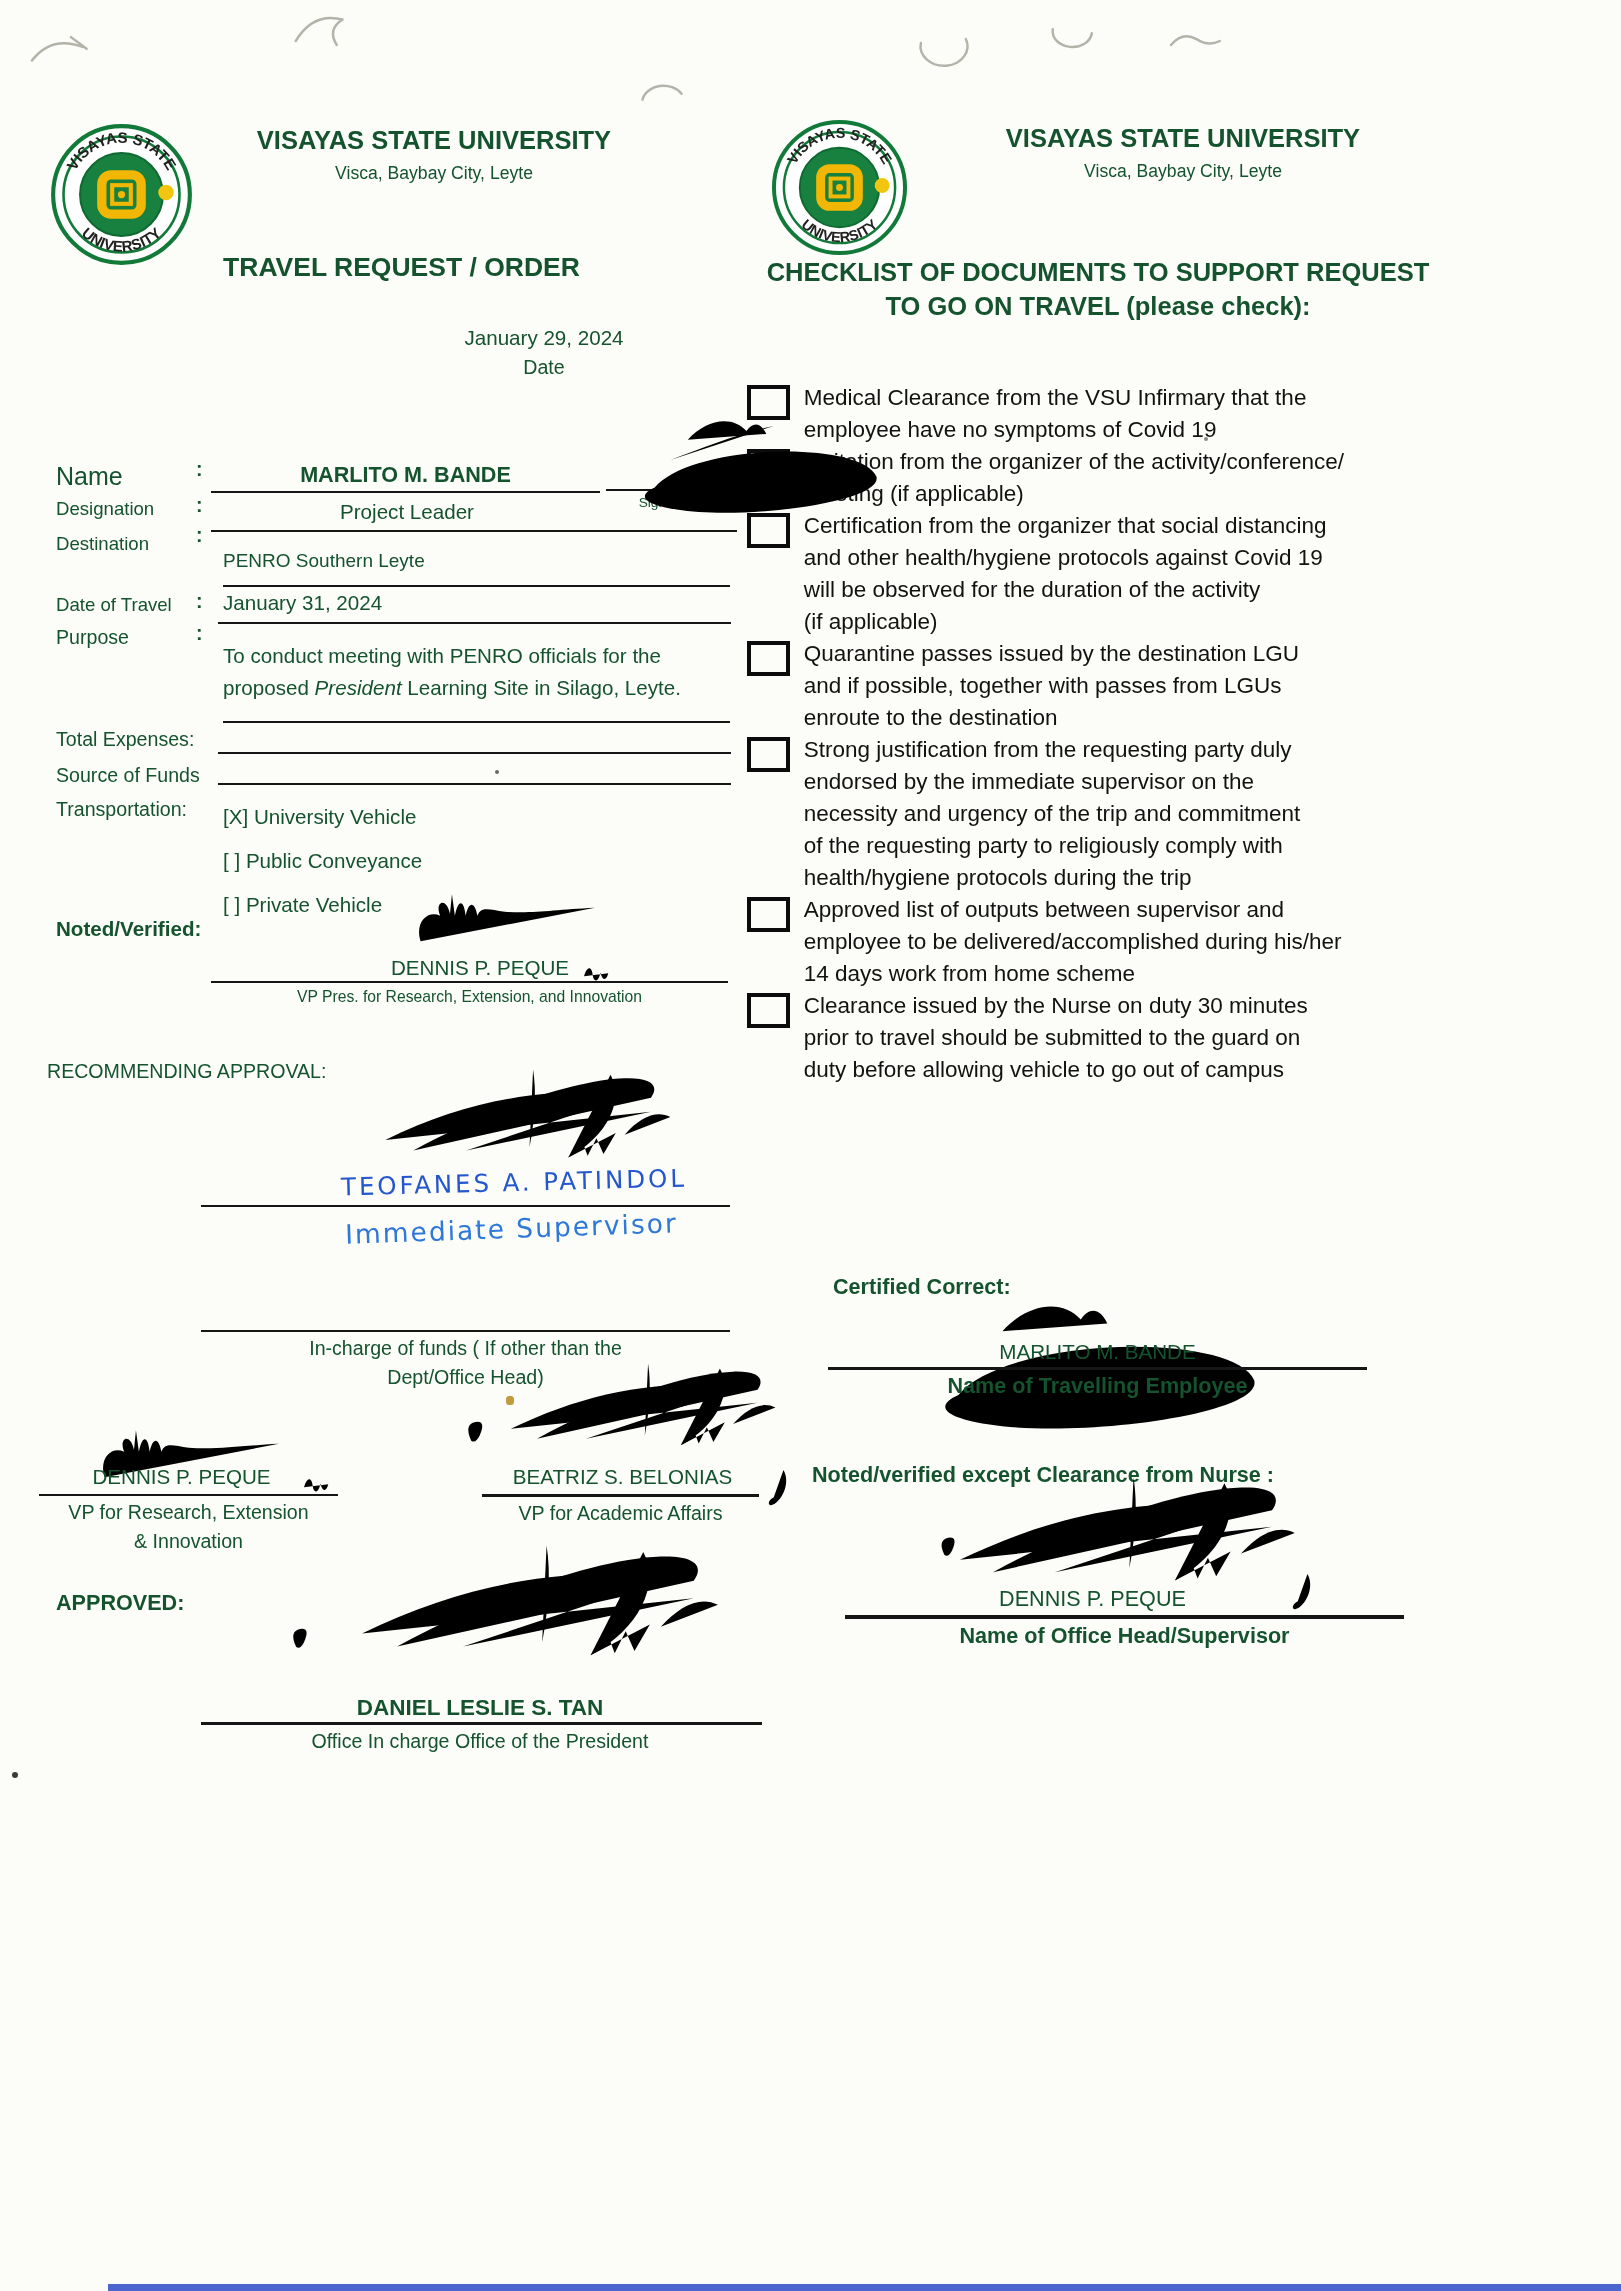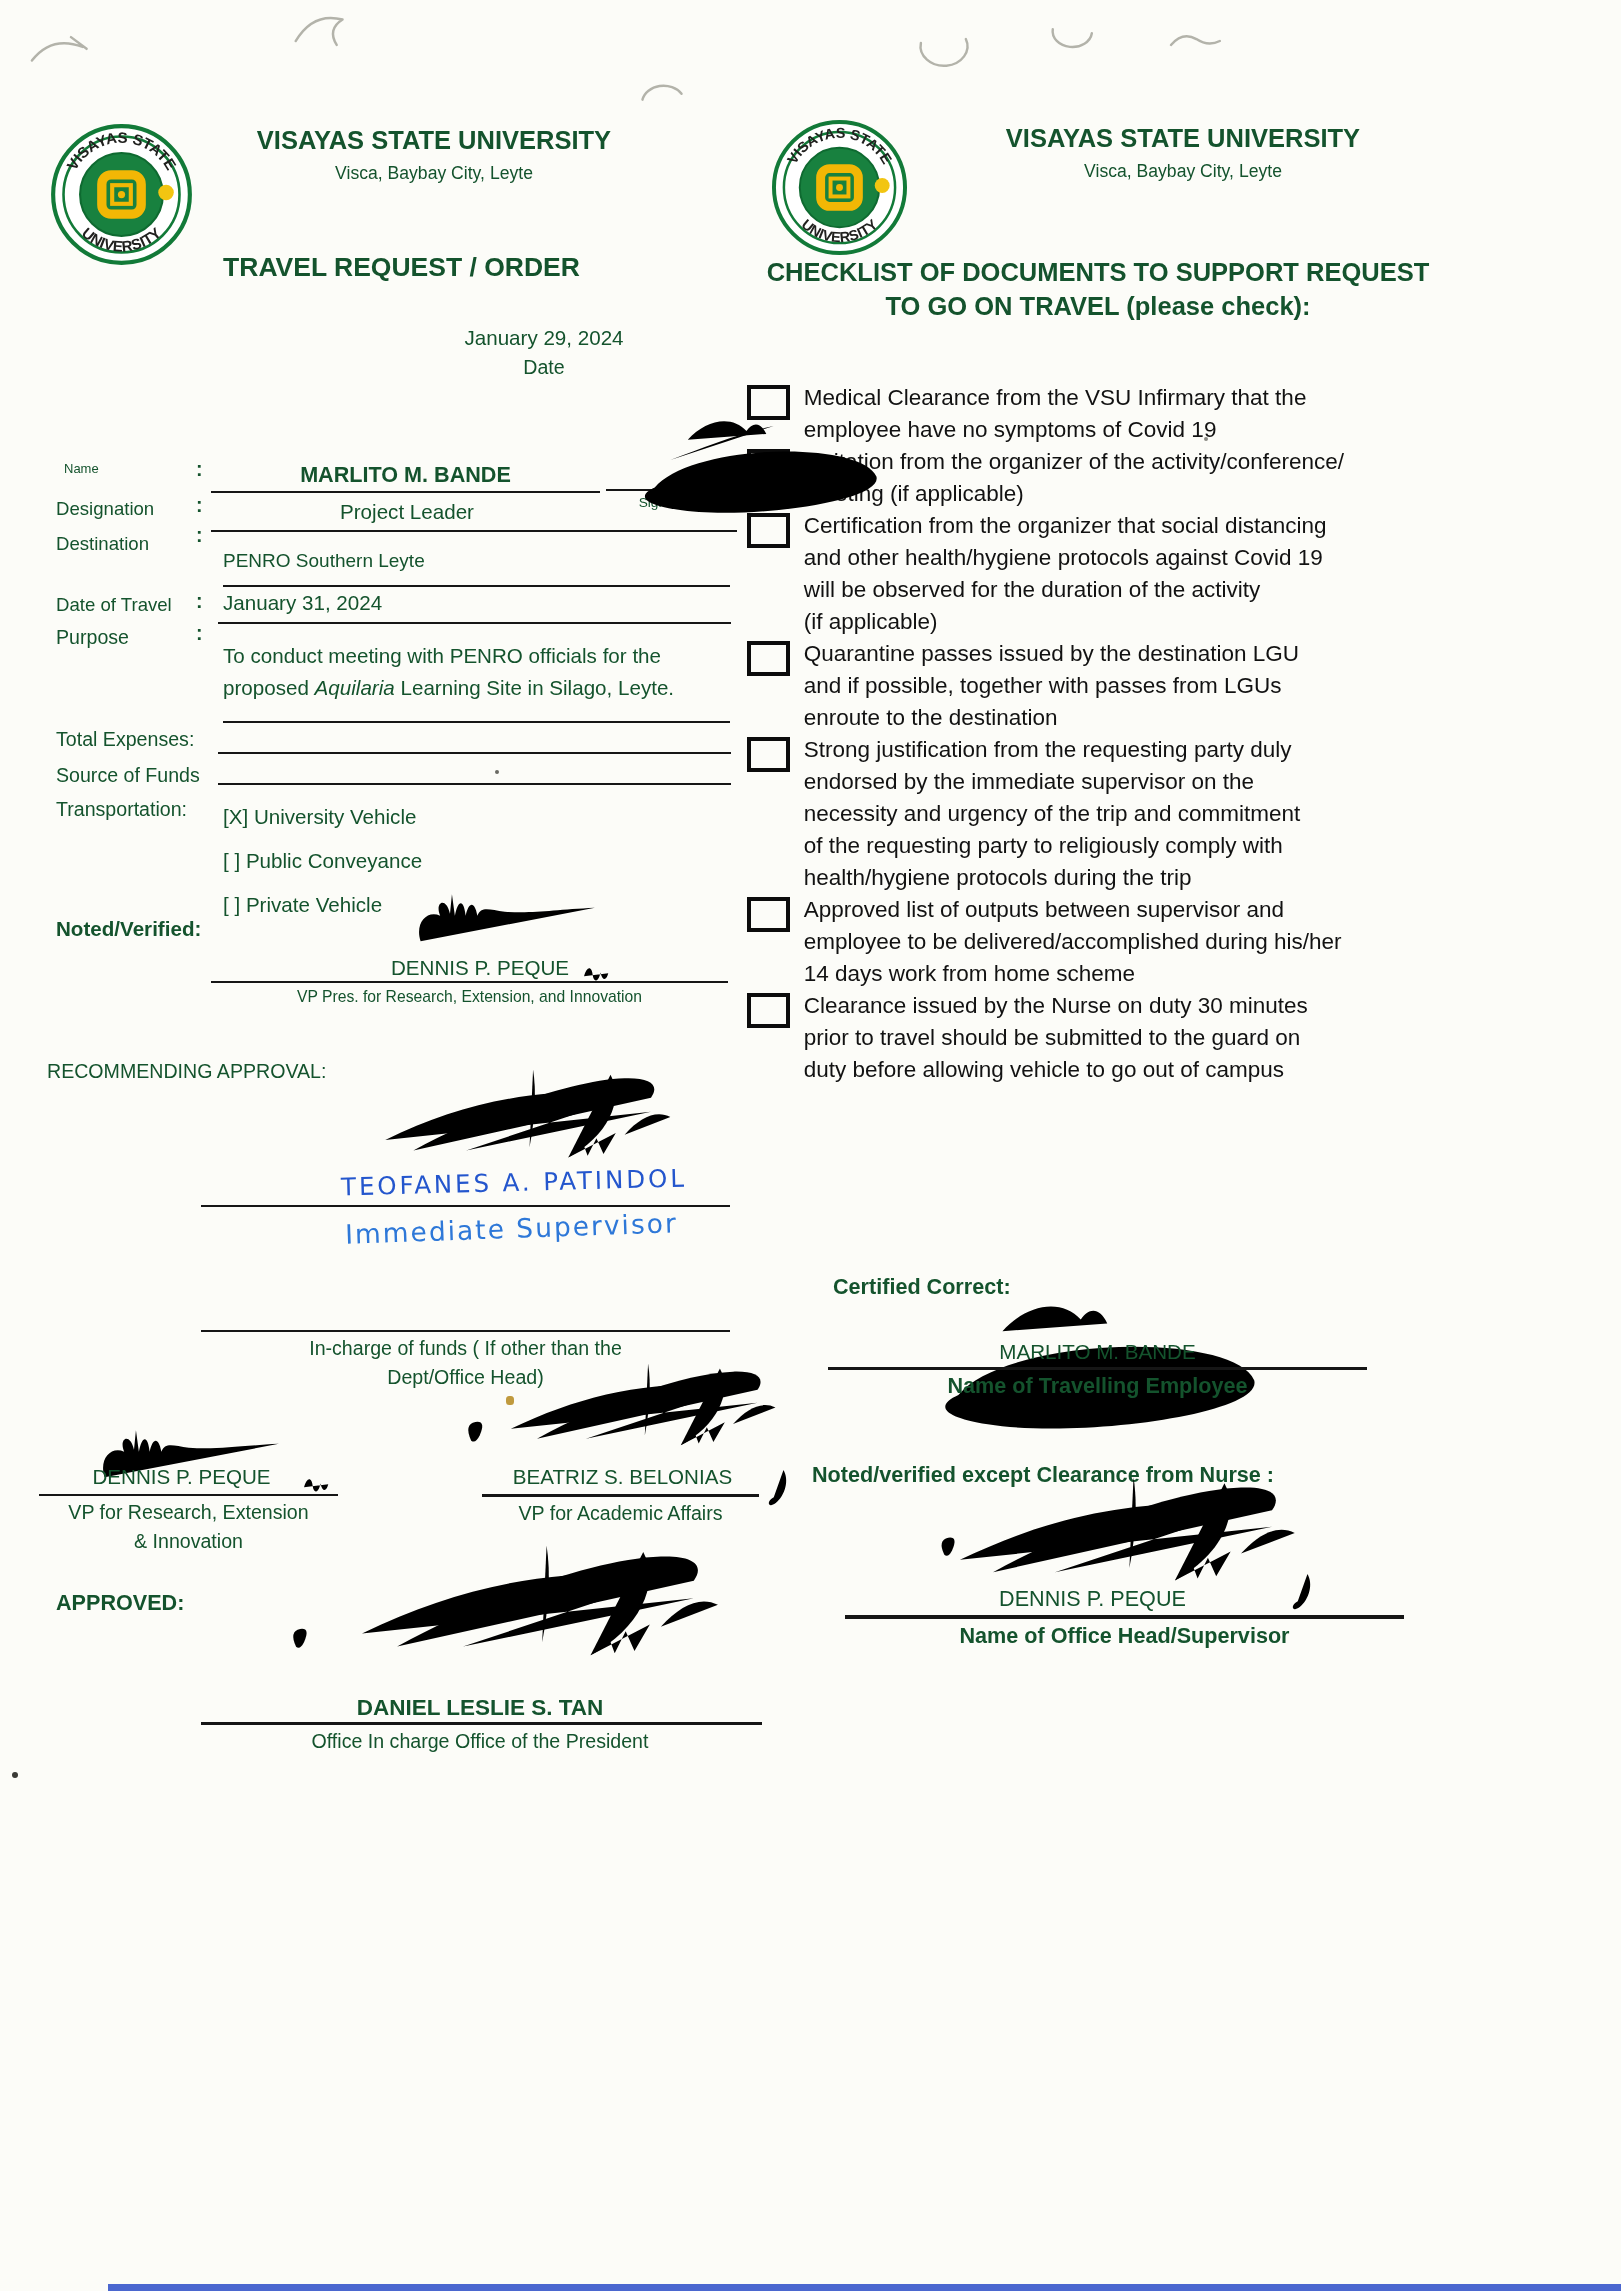--- a/index.html
+++ b/index.html
@@ -99,21 +99,21 @@
 
   <svg class="sig" style="left:49px;top:122px;width:145px;height:145px" viewBox="0 0 148 148" width="145" height="145">
       <use href="#vsu-logo"></use>
     </svg>
   <div class="t b c" style="left:162px;top:125px;width:544px;font-size:25.5px">VISAYAS STATE UNIVERSITY</div>
   <div class="t c" style="left:162px;top:163px;width:544px;font-size:17.6px">Visca, Baybay City, Leyte</div>
   <div class="t b c" style="left:127px;top:251px;width:549px;font-size:26.5px">TRAVEL REQUEST / ORDER</div>
   <div class="t c" style="left:397px;top:325px;width:294px;font-size:20.6px">January 29, 2024</div>
   <div class="t c" style="left:397px;top:355px;width:294px;font-size:19.6px">Date</div>
 
-  <div class="t" style="left:64px;top:461px;font-size:13px">Name</div>
+  <div class="t" style="left:56px;top:461px;font-size:25px">Name</div>
   <div class="t b" style="left:196px;top:457px;font-size:19.6px">:</div>
   <div class="t" style="left:56px;top:497px;font-size:18.6px">Designation</div>
   <div class="t b" style="left:196px;top:493px;font-size:19.6px">:</div>
   <div class="t" style="left:56px;top:532px;font-size:18.6px">Destination</div>
   <div class="t b" style="left:196px;top:523px;font-size:19.6px">:</div>
   <div class="t" style="left:56px;top:593px;font-size:18.6px">Date of Travel</div>
   <div class="t b" style="left:196px;top:589px;font-size:19.6px">:</div>
   <div class="t b" style="left:56px;top:625px;font-size:19.6px;font-weight:normal">Purpose</div>
   <div class="t b" style="left:196px;top:621px;font-size:19.6px">:</div>
   <div class="t" style="left:56px;top:727px;font-size:19.6px">Total Expenses:</div>
@@ -125,21 +125,21 @@
   <div class="rule" style="left:606px;top:489px;width:124px"></div>
   <div class="t c" style="left:606px;top:494px;width:124px;font-size:13.7px">Signature</div>
   <div class="t c" style="left:211px;top:499px;width:392px;font-size:20.6px">Project Leader</div>
   <div class="rule" style="left:211px;top:530px;width:526px"></div>
   <div class="t" style="left:223px;top:549px;font-size:19px">PENRO Southern Leyte</div>
   <div class="rule" style="left:223px;top:585px;width:507px"></div>
   <div class="t" style="left:223px;top:590px;font-size:20.6px">January 31, 2024</div>
   <div class="rule" style="left:218px;top:622px;width:513px"></div>
   <div class="t" style="left:223px;top:643px;font-size:20.6px">To conduct meeting with PENRO officials for the</div>
   <div class="t" style="left:223px;top:675px;font-size:20.6px">
-    <span>proposed </span><span class="i">Aquilaria</span><span>  Learning Site in Silago, Leyte.</span>
+    <span>proposed </span><span class="i">President</span><span>  Learning Site in Silago, Leyte.</span>
   </div>
   <div class="rule" style="left:223px;top:721px;width:507px"></div>
   <div class="rule" style="left:218px;top:752px;width:513px"></div>
   <div class="rule" style="left:218px;top:783px;width:513px"></div>
   <div class="t pre" style="left:223px;top:795px;font-size:20.6px;line-height:44px">[X] University Vehicle
 [ ] Public Conveyance
 [ ] Private Vehicle</div>
 
   <div class="t b" style="left:56px;top:916px;font-size:20.6px">Noted/Verified:</div>
   <svg class="sig" style="left:402px;top:851px;width:235px;height:147px" viewBox="0 0 240 150" width="235" height="147">

